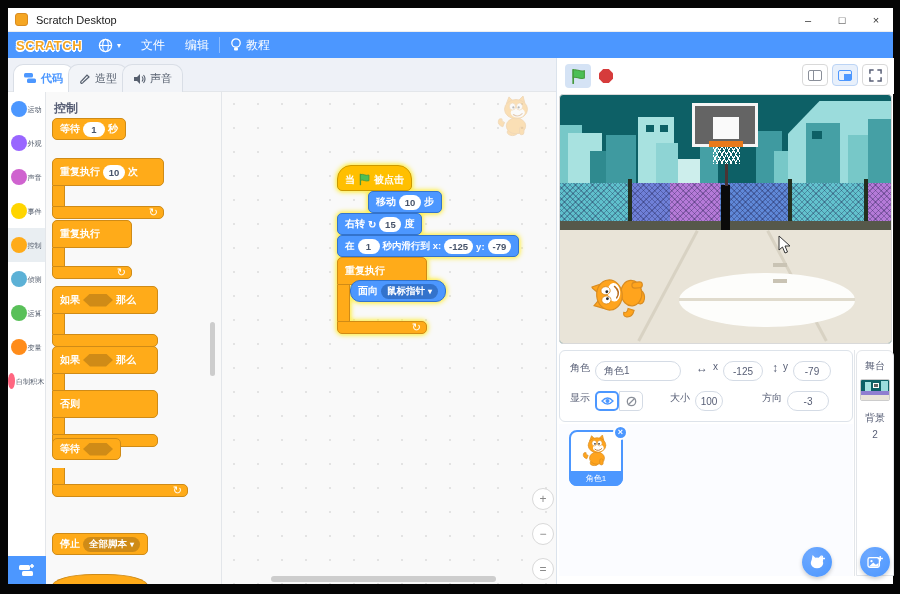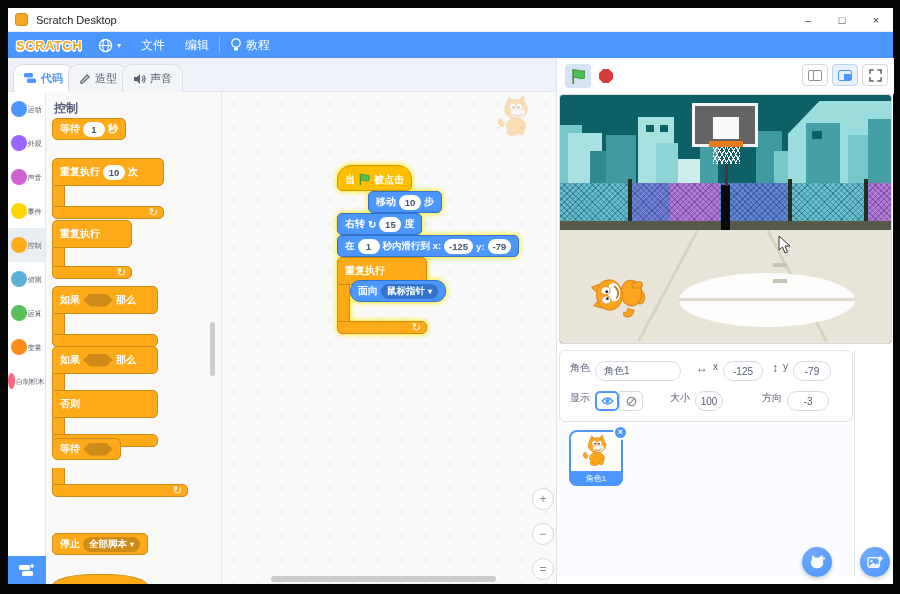--- a/index.html
+++ b/index.html
@@ -552,20 +552,33 @@
     <div class="add-round" style="left:245px; top:489px;">
       <svg width="18" height="16" viewBox="0 0 20 18">
         <polygon points="4,7 5,1 9,5" fill="#fff"></polygon>
               <polygon points="11,5 15,1 16,7" fill="#fff"></polygon>
         <ellipse cx="10" cy="10" rx="7" ry="6" fill="#fff"></ellipse>
         <path d="M16 2 L16 8 M13 5 L19 5" stroke="#fff" stroke-width="1.6"></path>
       </svg>
     </div>
 
     <div class="divider-v"></div>
+    <div class="stage-card">
+      <div style="margin-top:8px;">舞台</div>
+      <div style="width:30px;height:22px;margin:6px auto 0;border:1px solid #ccc;border-radius:2px;overflow:hidden;position:relative;">
+        <div style="position:absolute;left:0;top:0;width:100%;height:11px;background:#0d6066;"></div>
+        <div style="position:absolute;left:4px;top:2px;width:6px;height:9px;background:#a8e2e0;"></div>
+        <div style="position:absolute;left:20px;top:1px;width:7px;height:10px;background:#9bdcdc;"></div>
+        <div style="position:absolute;left:12px;top:3px;width:6px;height:5px;background:#646464;border:1px solid #fff;"></div>
+        <div style="position:absolute;left:0;top:11px;width:100%;height:4px;background:#8f7fd0;"></div>
+        <div style="position:absolute;left:0;top:15px;width:100%;height:7px;background:#e9e4d8;"></div>
+      </div>
+      <div style="margin-top:10px;">背景</div>
+      <div style="margin-top:4px;">2</div>
+    </div>
     <div class="add-round" style="left:303px; top:489px;">
       <svg width="16" height="14" viewBox="0 0 18 16">
         <rect x="1" y="3" width="13" height="11" rx="2" fill="none" stroke="#fff" stroke-width="1.5"></rect>
         <circle cx="5" cy="7" r="1.3" fill="#fff"></circle>
         <path d="M2 13 L7 8.5 L10 11 L13 9 L13 13 Z" fill="#fff"></path>
         <path d="M15 1 L15 7 M12 4 L18 4" stroke="#fff" stroke-width="1.6"></path>
       </svg>
     </div>
    </div>
   </div>

